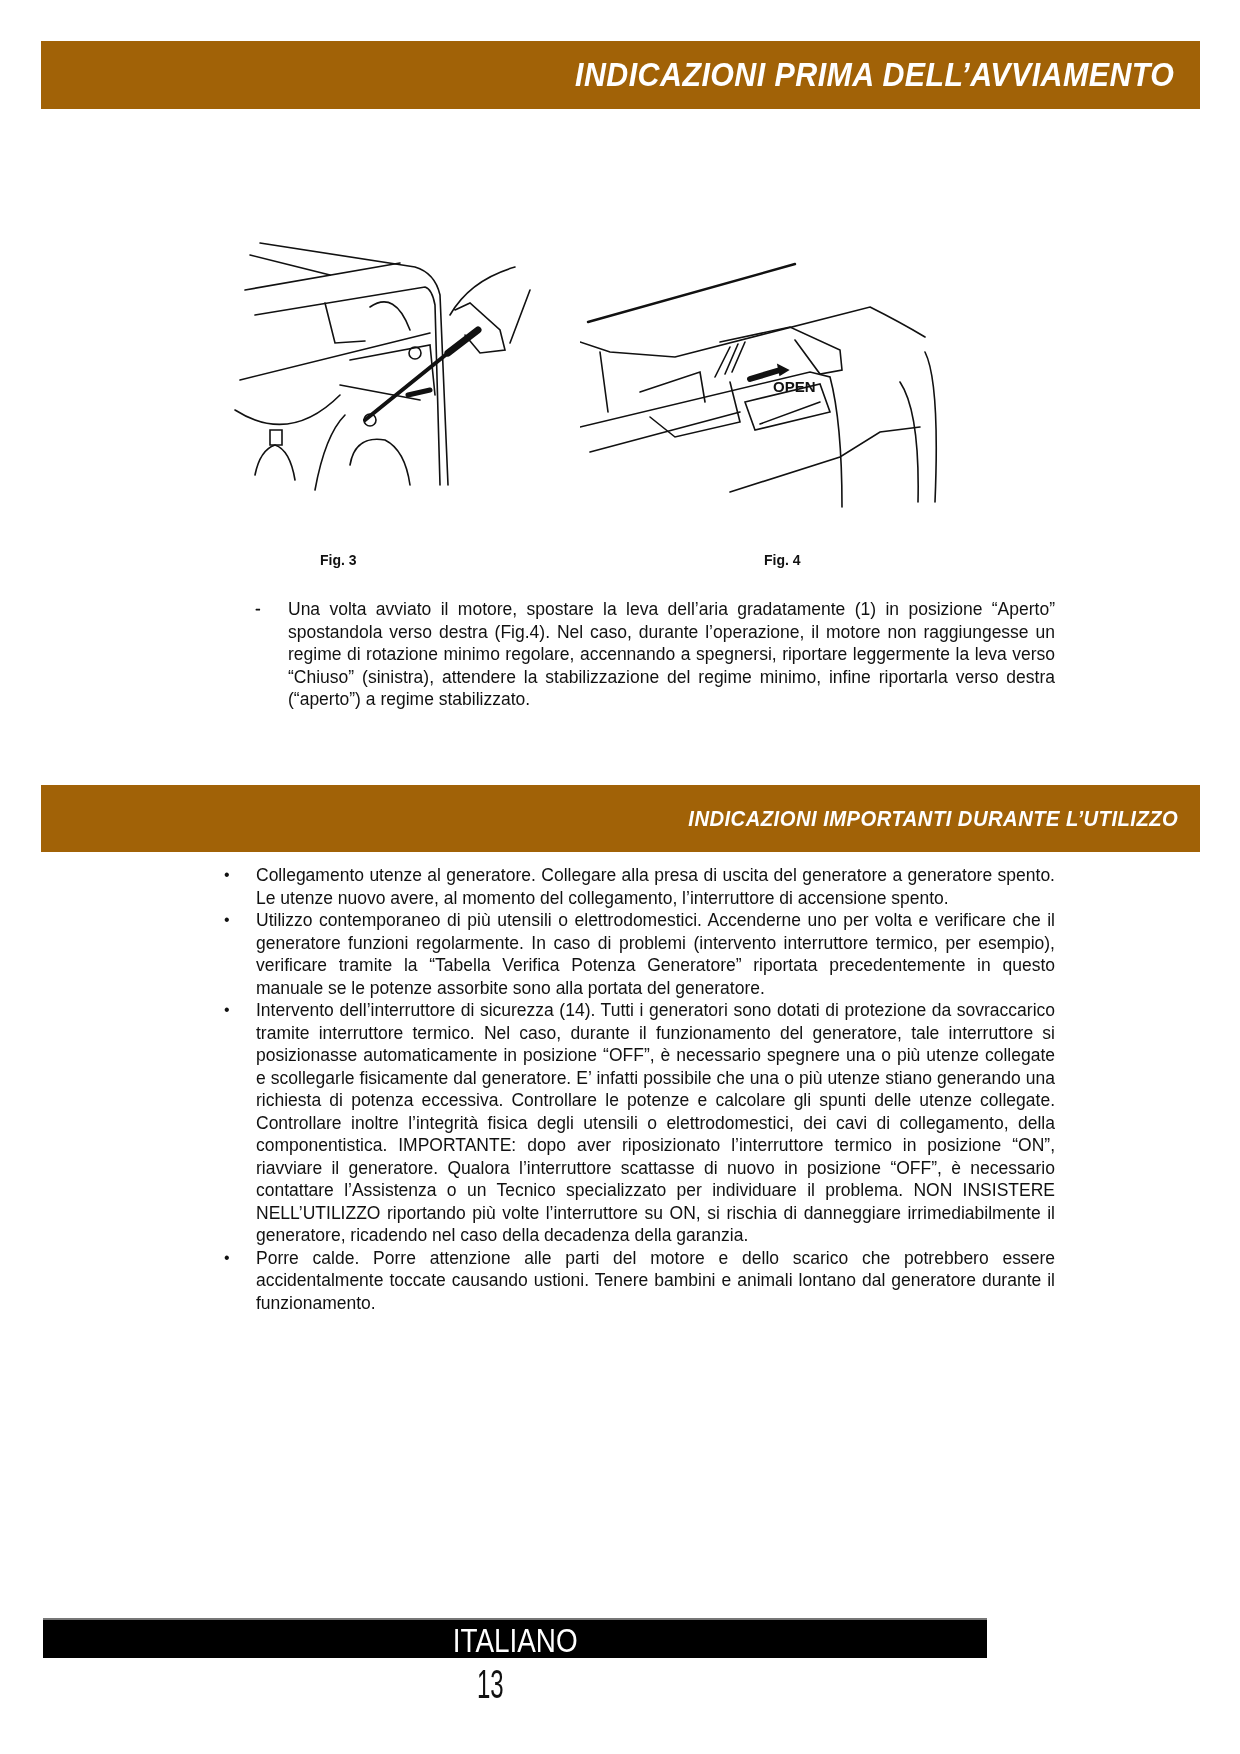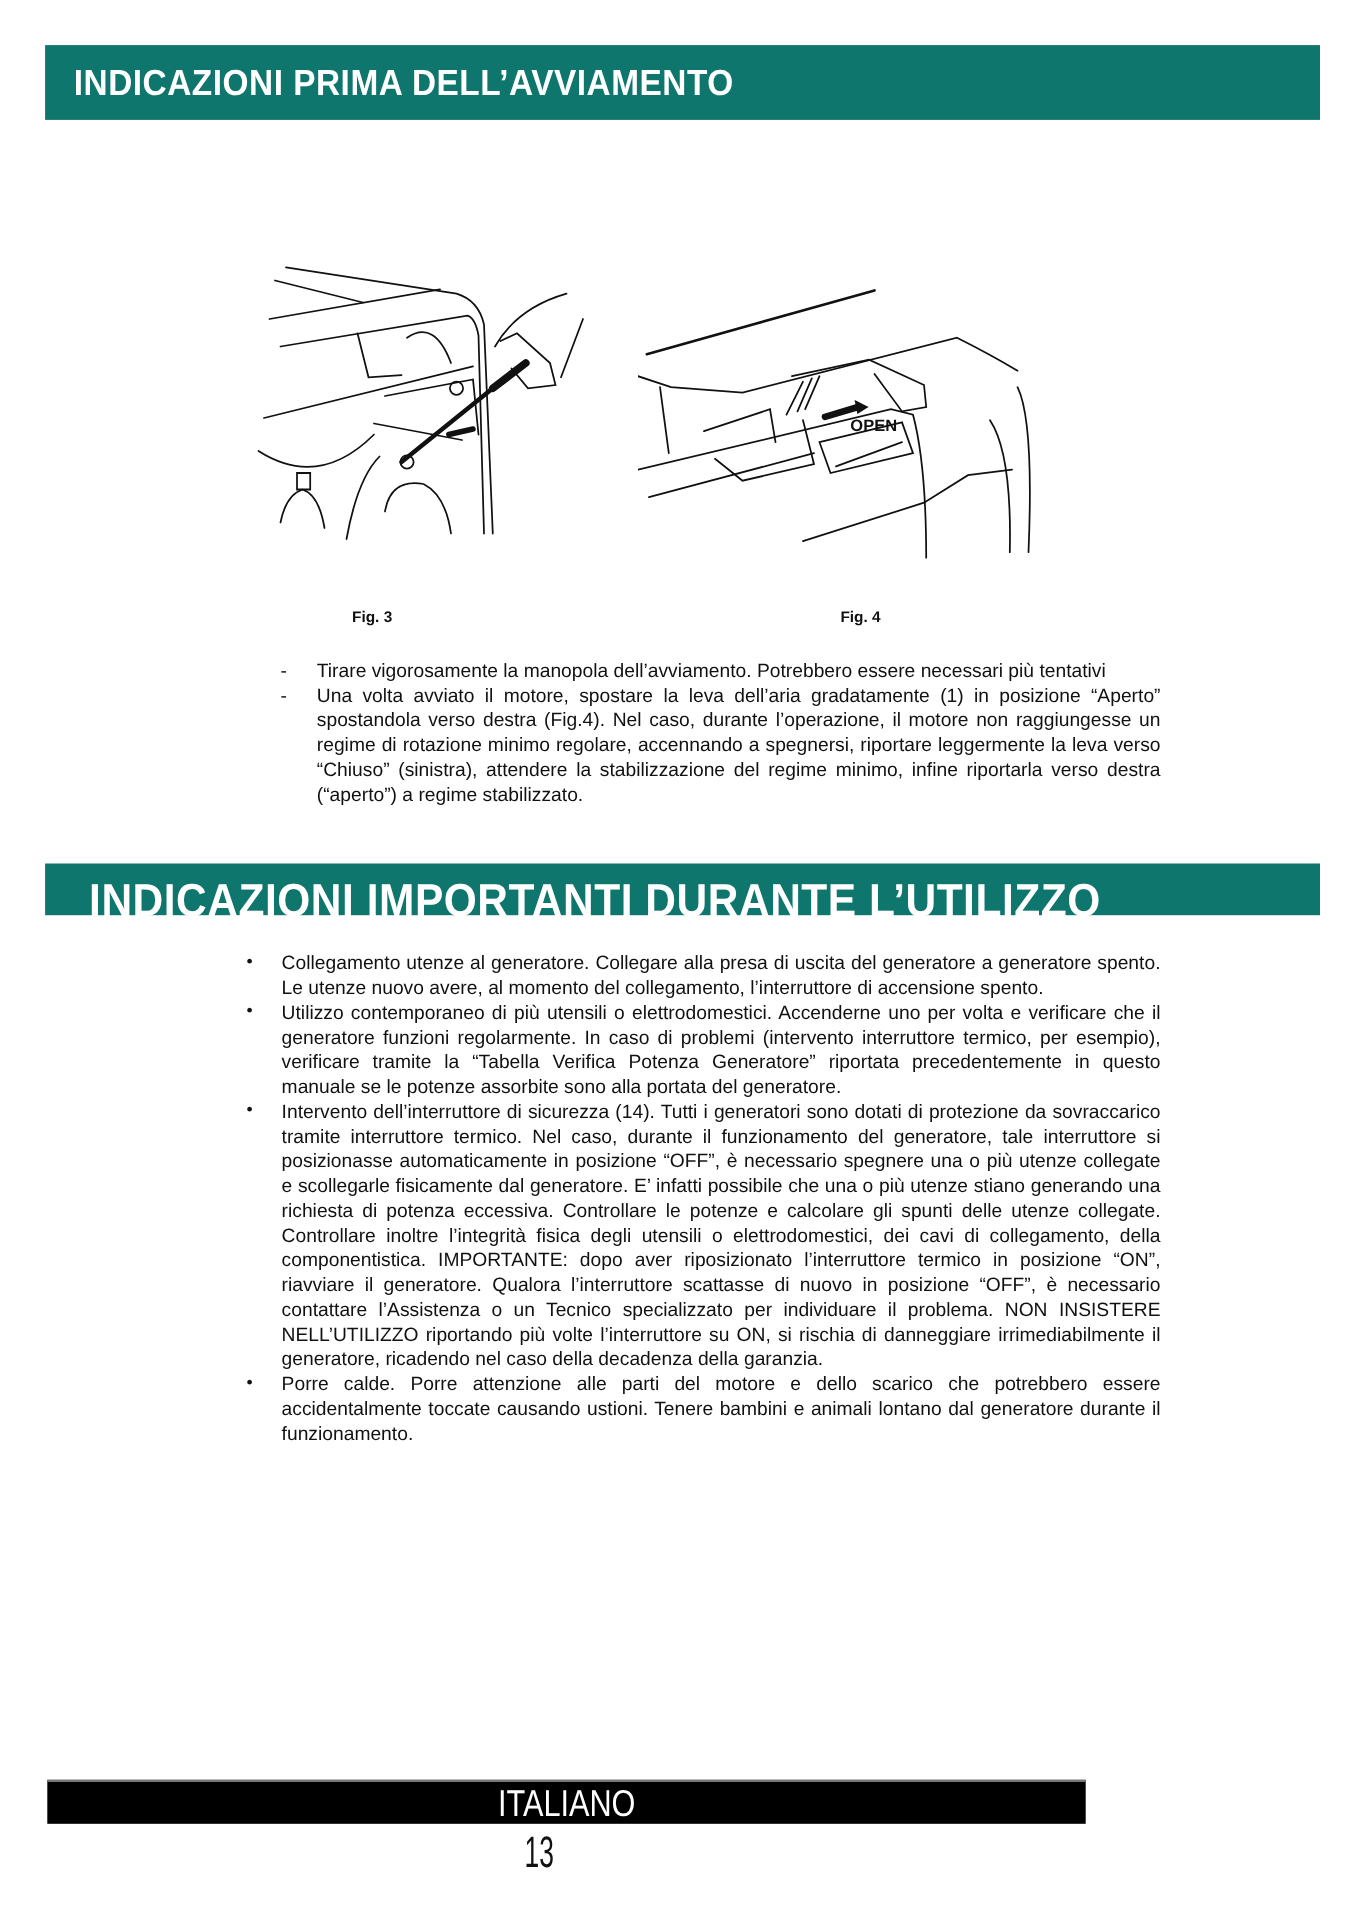--- a/index.html
+++ b/index.html
@@ -2,26 +2,27 @@
 <html><head>
   <meta charset="utf-8">
   <style>
     html, body { margin: 0; padding: 0; background: #ffffff; }
     body {
       width: 1240px; height: 1754px; position: relative; overflow: hidden;
       font-family: "Liberation Sans", sans-serif; color: #111;
     }
     .banner {
       position: absolute; left: 41px; width: 1159px;
-      background: #0f766e; color: #fff; text-align: left;
+      background: #a16207; color: #fff; text-align: right;
       font-family: "Liberation Sans", sans-serif; font-weight: bold;
       letter-spacing: 0.5px;
+      font-style: italic;
     }
     .banner-1 { top: 41px; height: 68px; line-height: 68px; font-size: 33px; }
-    .banner-2 { top: 785px; height: 47px; line-height: 67px; font-size: 42px; }
+    .banner-2 { top: 785px; height: 67px; line-height: 67px; font-size: 22px; }
     .banner span { display: inline-block; transform: scaleX(0.92); }
 
     .figure { position: absolute; }
     .fig3 { left: 230px; top: 235px; width: 340px; height: 280px; }
     .fig4 { left: 580px; top: 262px; width: 360px; height: 250px; }
     .fig-caption {
       position: absolute; top: 552px; font-weight: bold; font-size: 14px;
     }
     .cap3 { left: 320px; }
     .cap4 { left: 764px; }
@@ -106,21 +107,20 @@
     <text x="193" y="130" font-family="Liberation Sans, sans-serif" font-size="15" font-weight="bold" fill="#111" stroke="none">OPEN</text>
   </svg>
 </div>
 
 <div class="fig-caption cap3">Fig. 3</div>
 <div class="fig-caption cap4">Fig. 4</div>
 
 <ul class="dash-list">
   <li>
     <span class="mark">-</span>
-    <span>Tirare vigorosamente la manopola dell’avviamento. Potrebbero essere necessari più tentativi</span>
   </li>
   <li>
     <span class="mark">-</span>
     <span>Una volta avviato il motore, spostare la leva dell’aria gradatamente (1) in posizione “Aperto” spostandola verso destra (Fig.4). Nel caso, durante l’operazione, il motore non raggiungesse un regime di rotazione minimo regolare, accennando a spegnersi, riportare leggermente la leva verso “Chiuso” (sinistra), attendere la stabilizzazione del regime minimo, infine riportarla verso destra (“aperto”) a regime stabilizzato.</span>
   </li>
 </ul>
 
 <div class="banner banner-2">
   <span>INDICAZIONI IMPORTANTI DURANTE L’UTILIZZO</span>
 </div>

